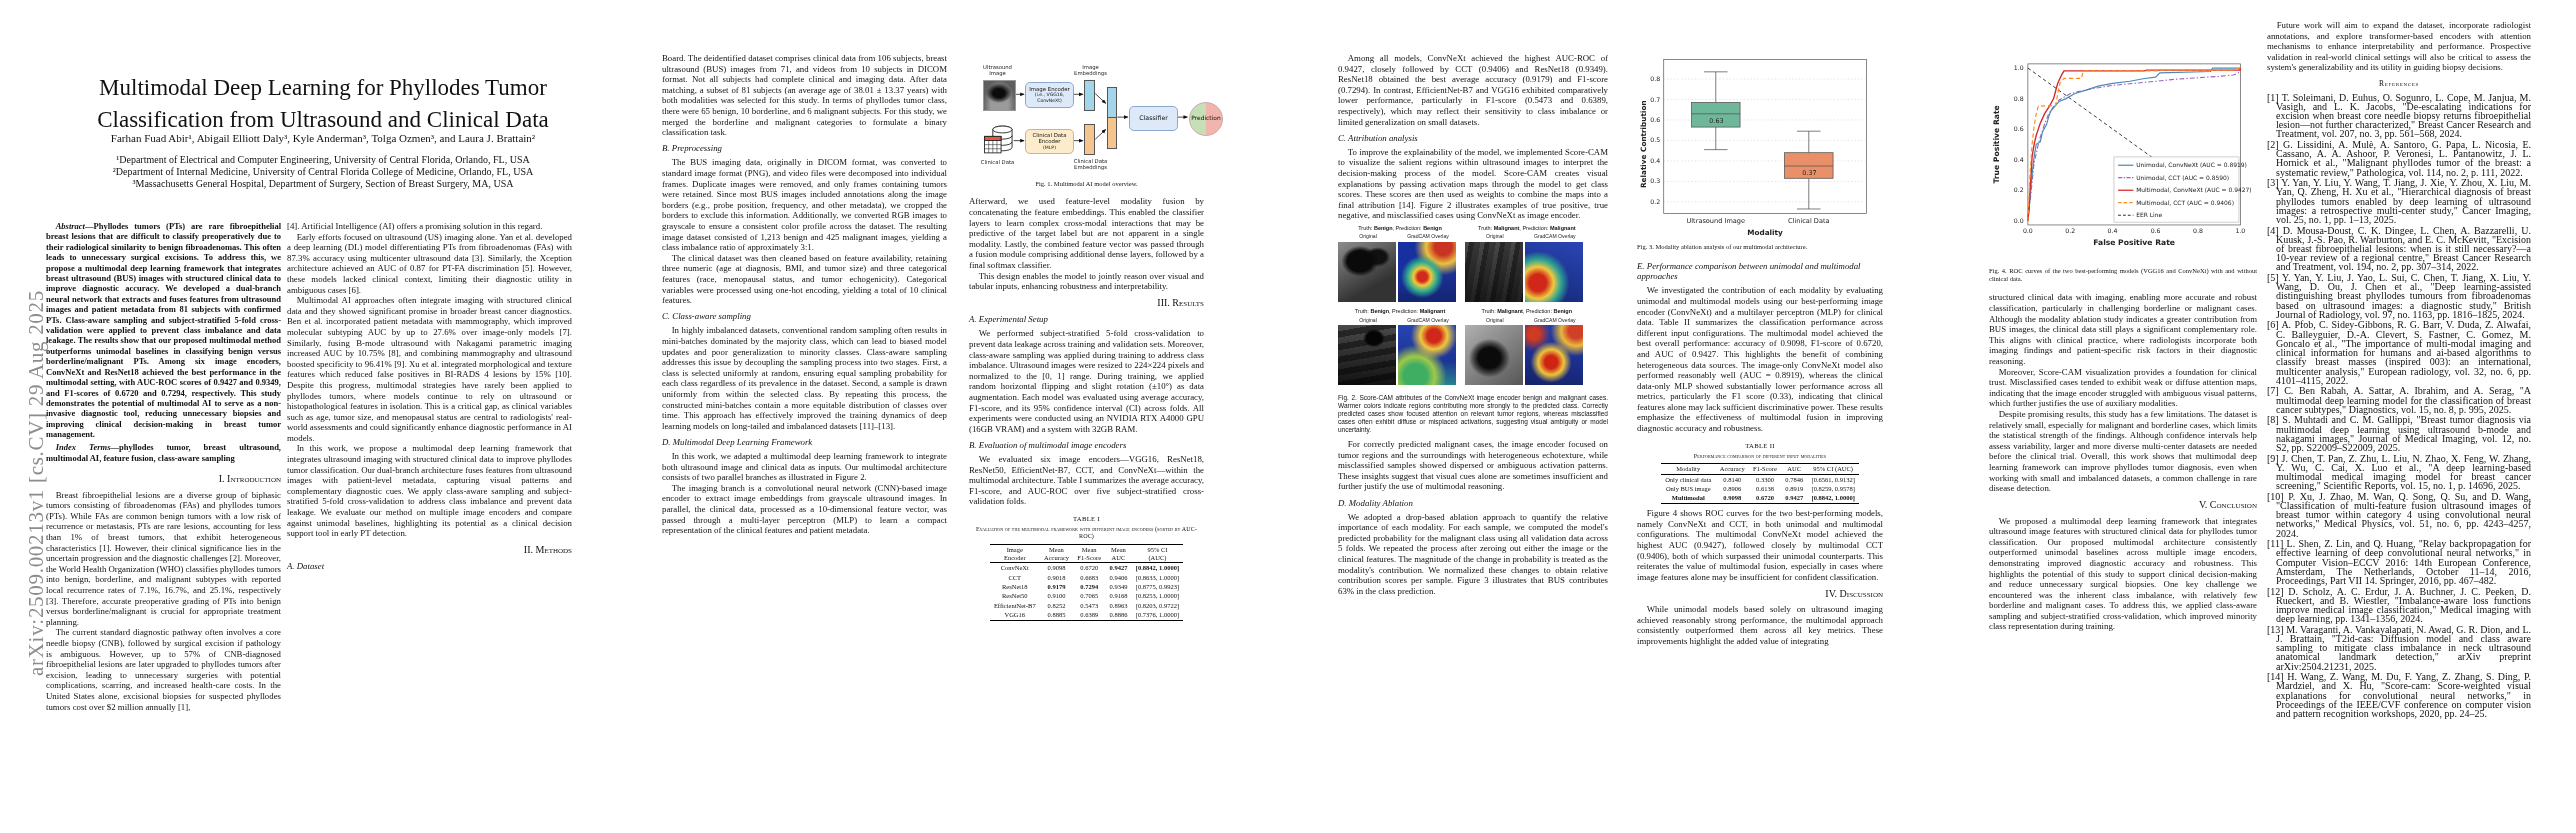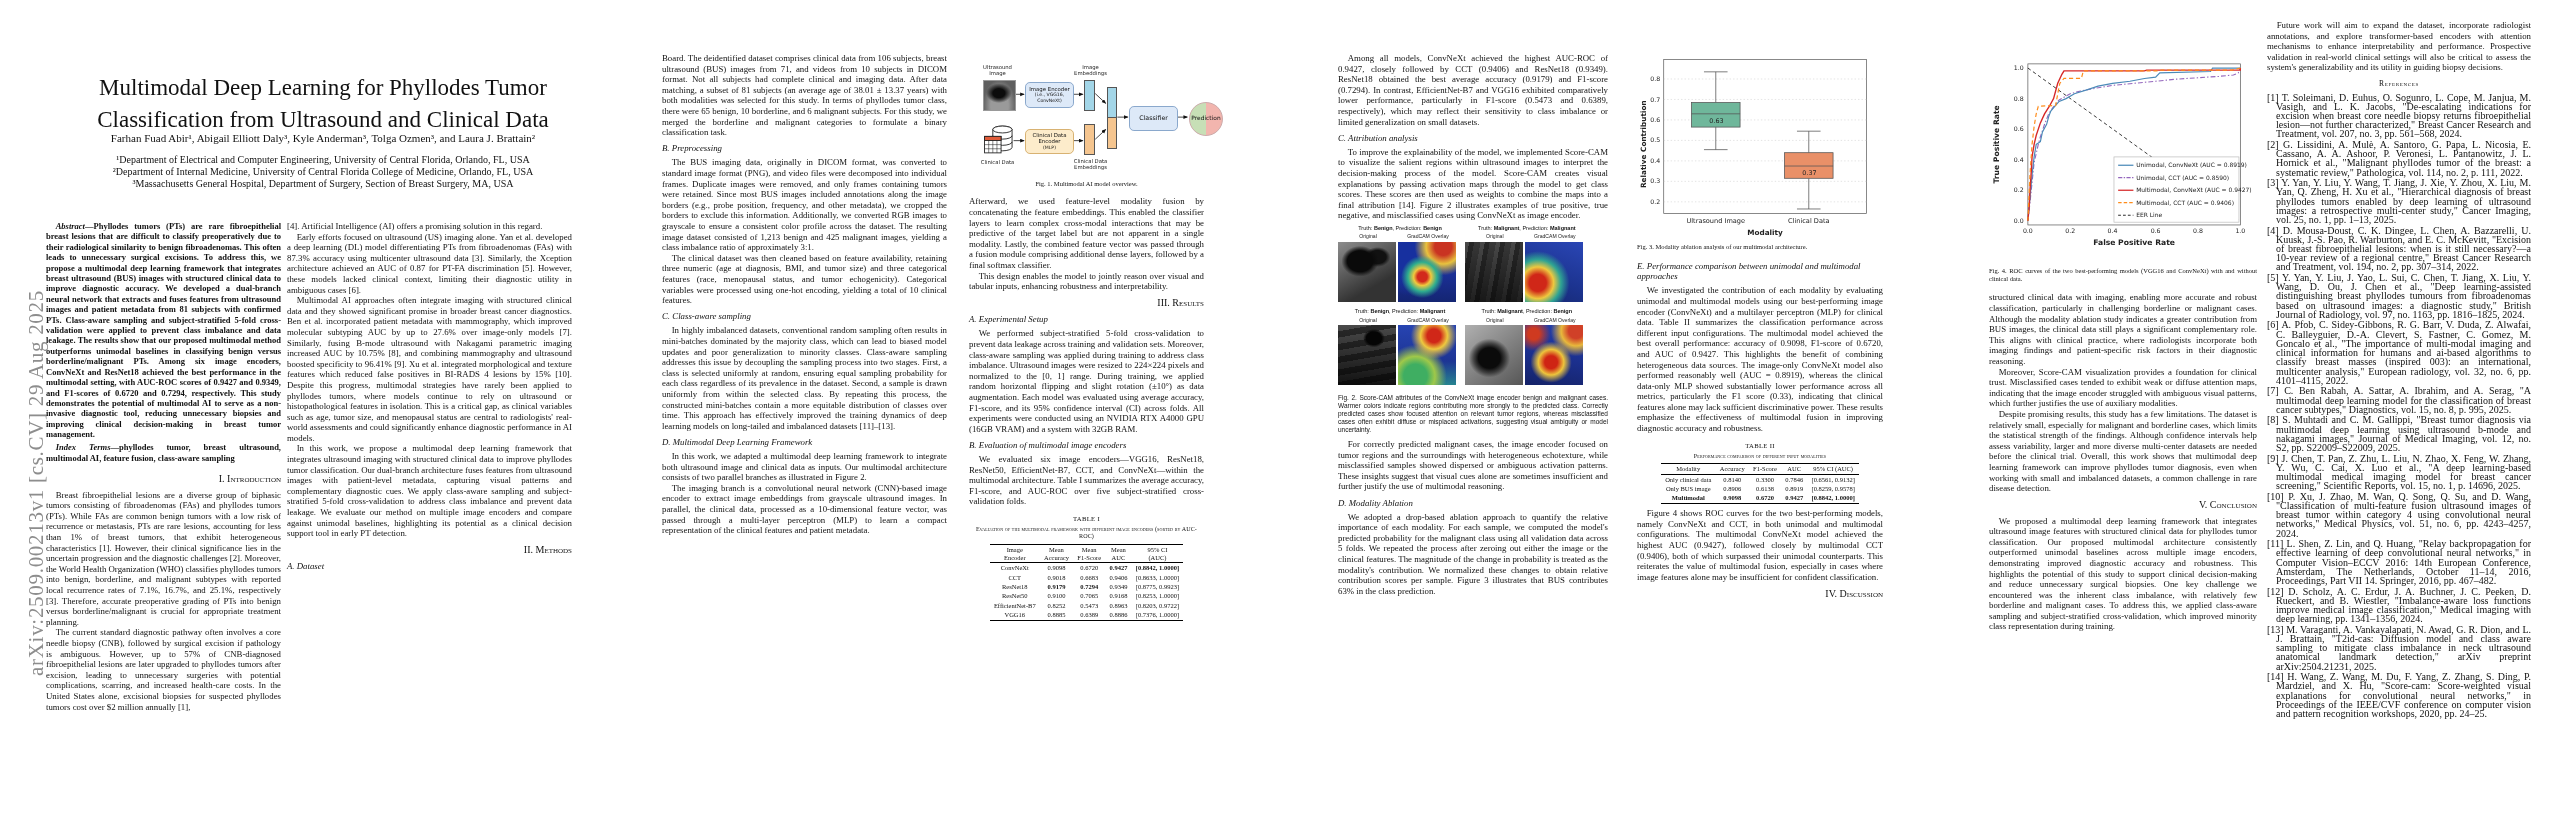--- a/index.html
+++ b/index.html
@@ -412,20 +412,21 @@
               <td style="font-weight: bold;">0.6720</td>
               <td style="font-weight: bold;">0.9427</td>
               <td style="font-weight: bold;">[0.8842, 1.0000]</td>
             </tr>
           </tbody>
       </table>
     </div>
 
     <p>Figure 4 shows ROC curves for the two best-performing models, namely ConvNeXt and CCT, in both unimodal and multimodal configurations. The multimodal ConvNeXt model achieved the highest AUC (0.9427), followed closely by multimodal CCT (0.9406), both of which surpassed their unimodal counterparts. This reiterates the value of multimodal fusion, especially in cases where image features alone may be insufficient for confident classification.</p>
     <h2 class="sec">IV. Discussion</h2>
+    <p>While unimodal models based solely on ultrasound imaging achieved reasonably strong performance, the multimodal approach consistently outperformed them across all key metrics. These improvements highlight the added value of integrating</p>
   </div>
 
   <div class="col" style="left:1989px;top:53px;width:268px;">
 
     <svg class="chart" width="268" height="210" viewBox="0 0 386 302" style="font-size:12.6px">
       <rect x="56" y="14" width="306" height="232" fill="#fff" stroke="#555" stroke-width="1"></rect>
       <g font-size="9" text-anchor="end">
         <text x="50" y="23">1.0</text>
         <text x="50" y="67">0.8</text>
         <text x="50" y="111">0.6</text>

